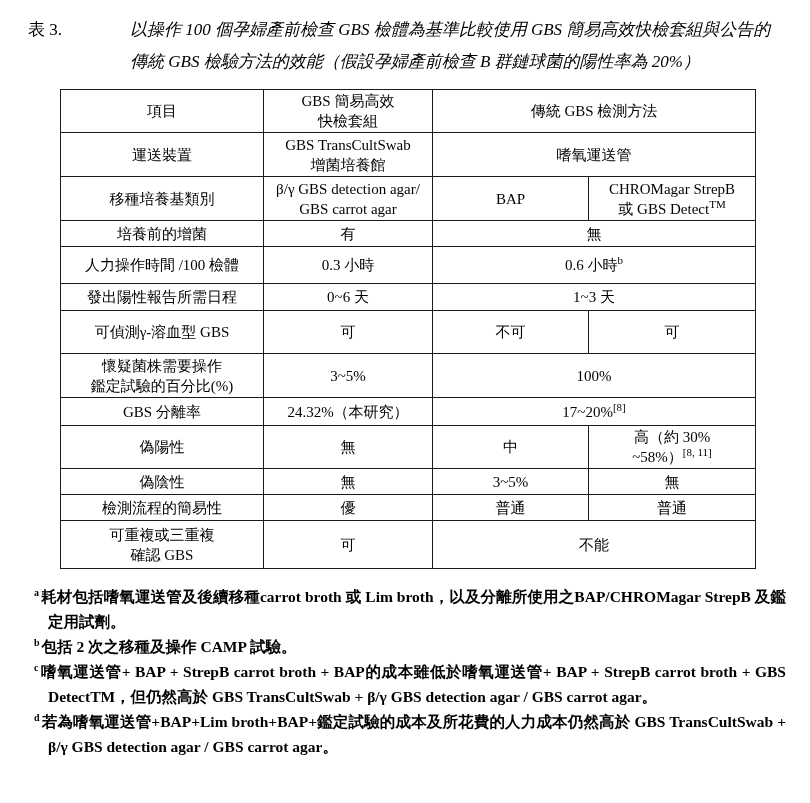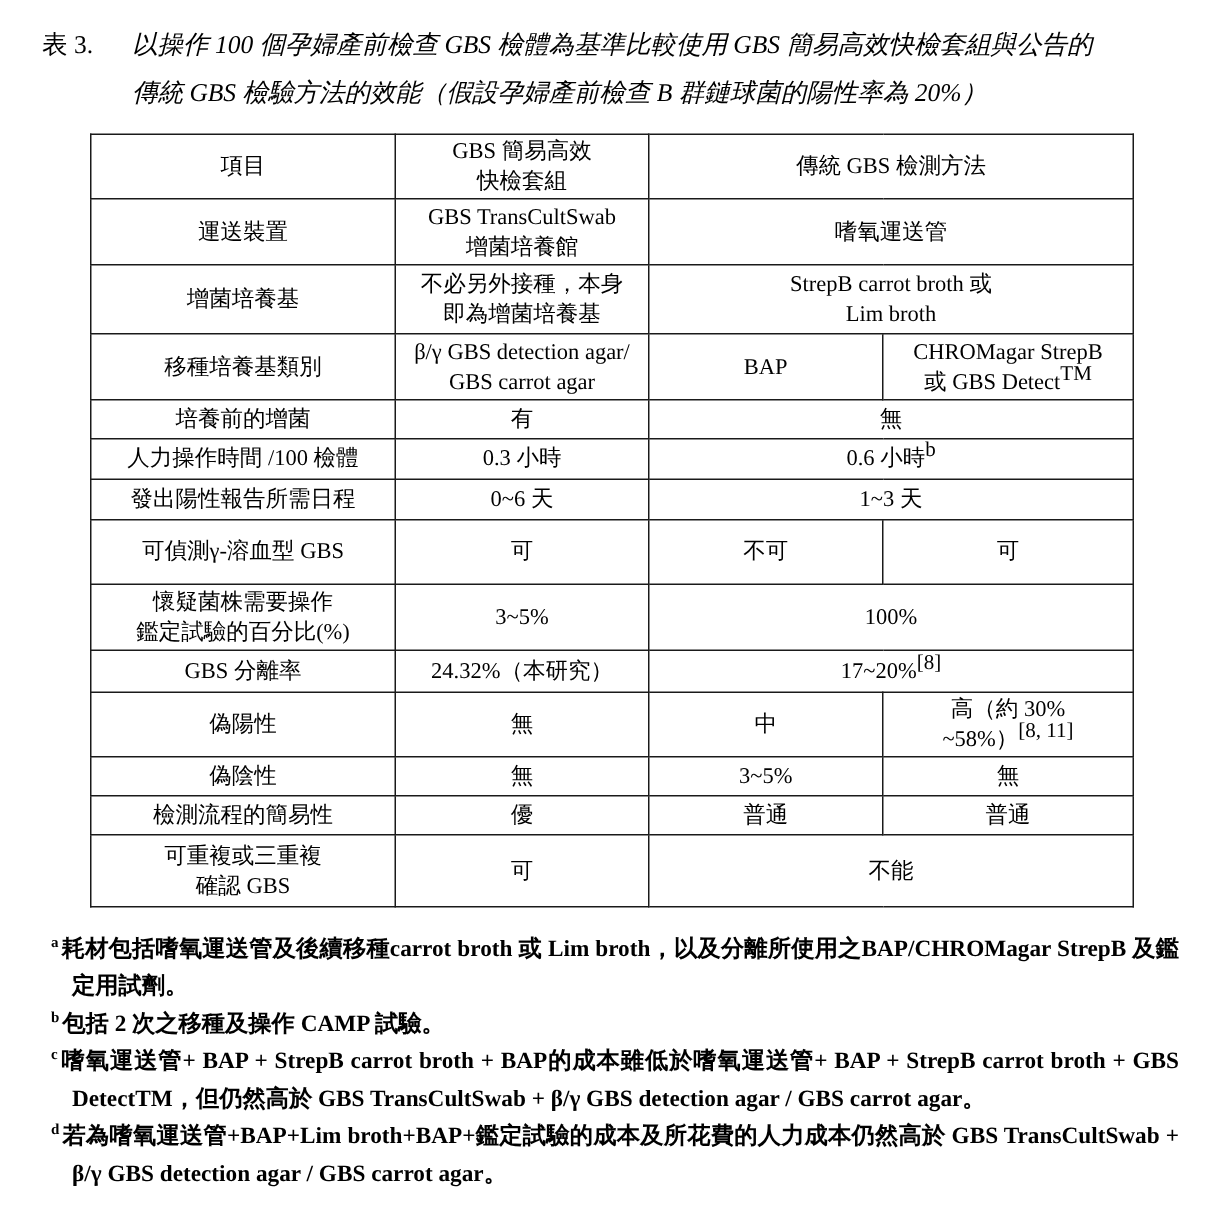--- a/index.html
+++ b/index.html
@@ -13,20 +13,21 @@
   }
   .page { width: 810px; height: 803px; background: #ffffff; }
 
   
   .doc-title {
     display: flex;
     margin: 14px 0 0 28px;
     font-size: 17px;
     line-height: 32px;
     width: 760px;
+    gap: 42px;
   }
   .doc-title .t-label { width: 60px; flex: 0 0 60px; }
   .doc-title .t-text  { flex: 1; font-style: italic; }
 
   
   table.main {
     border-collapse: collapse;
     margin: 11px 0 0 60px;
     width: 695px;
     table-layout: fixed;
@@ -34,21 +35,21 @@
   }
   table.main td {
     border: 1px solid #1a1a1a;
     text-align: center;
     vertical-align: middle;
     padding: 1px 3px;
     line-height: 20px;
   }
   table.main td span.cell-text { white-space: pre-line; }
   table.main sup {
-    font-size: 14px;
+    font-size: 11px;
     line-height: 0;
     vertical-align: super;
   }
 
   
   .footnotes {
     margin: 15px 0 0 34px;
     width: 752px;
     font-size: 15.5px;
     line-height: 25px;
@@ -92,41 +93,34 @@
         <td><span class="cell-text">GBS 簡易高效
 快檢套組</span></td>
         <td colspan="2"><span class="cell-text">傳統 GBS 檢測方法</span></td>
       </tr>
       <tr style="height:44px">
         <td><span class="cell-text">運送裝置</span></td>
         <td><span class="cell-text">GBS TransCultSwab
 增菌培養館</span></td>
         <td colspan="2"><span class="cell-text">嗜氧運送管</span></td>
       </tr>
-      <tr style="height:46px">
-        <td><span class="cell-text">增菌培養基</span></td>
-        <td><span class="cell-text">不必另外接種，本身
-即為增菌培養基</span></td>
-        <td colspan="2"><span class="cell-text">StrepB carrot broth 或
-Lim broth</span></td>
-      </tr>
       <tr style="height:44px">
         <td><span class="cell-text">移種培養基類別</span></td>
         <td><span class="cell-text">β/γ GBS detection agar/
 GBS carrot agar</span></td>
         <td><span class="cell-text">BAP</span></td>
         <td><span class="cell-text">CHROMagar StrepB
 或 GBS Detect</span><sup>TM</sup></td>
       </tr>
       <tr style="height:26px">
         <td><span class="cell-text">培養前的增菌</span></td>
         <td><span class="cell-text">有</span></td>
         <td colspan="2"><span class="cell-text">無</span></td>
       </tr>
-      <tr style="height:27px">
+      <tr style="height:37px">
         <td><span class="cell-text">人力操作時間 /100 檢體</span></td>
         <td><span class="cell-text">0.3 小時</span></td>
         <td colspan="2"><span class="cell-text">0.6 小時</span><sup>b</sup></td>
       </tr>
       <tr style="height:27px">
         <td><span class="cell-text">發出陽性報告所需日程</span></td>
         <td><span class="cell-text">0~6 天</span></td>
         <td colspan="2"><span class="cell-text">1~3 天</span></td>
       </tr>
       <tr style="height:43px">

